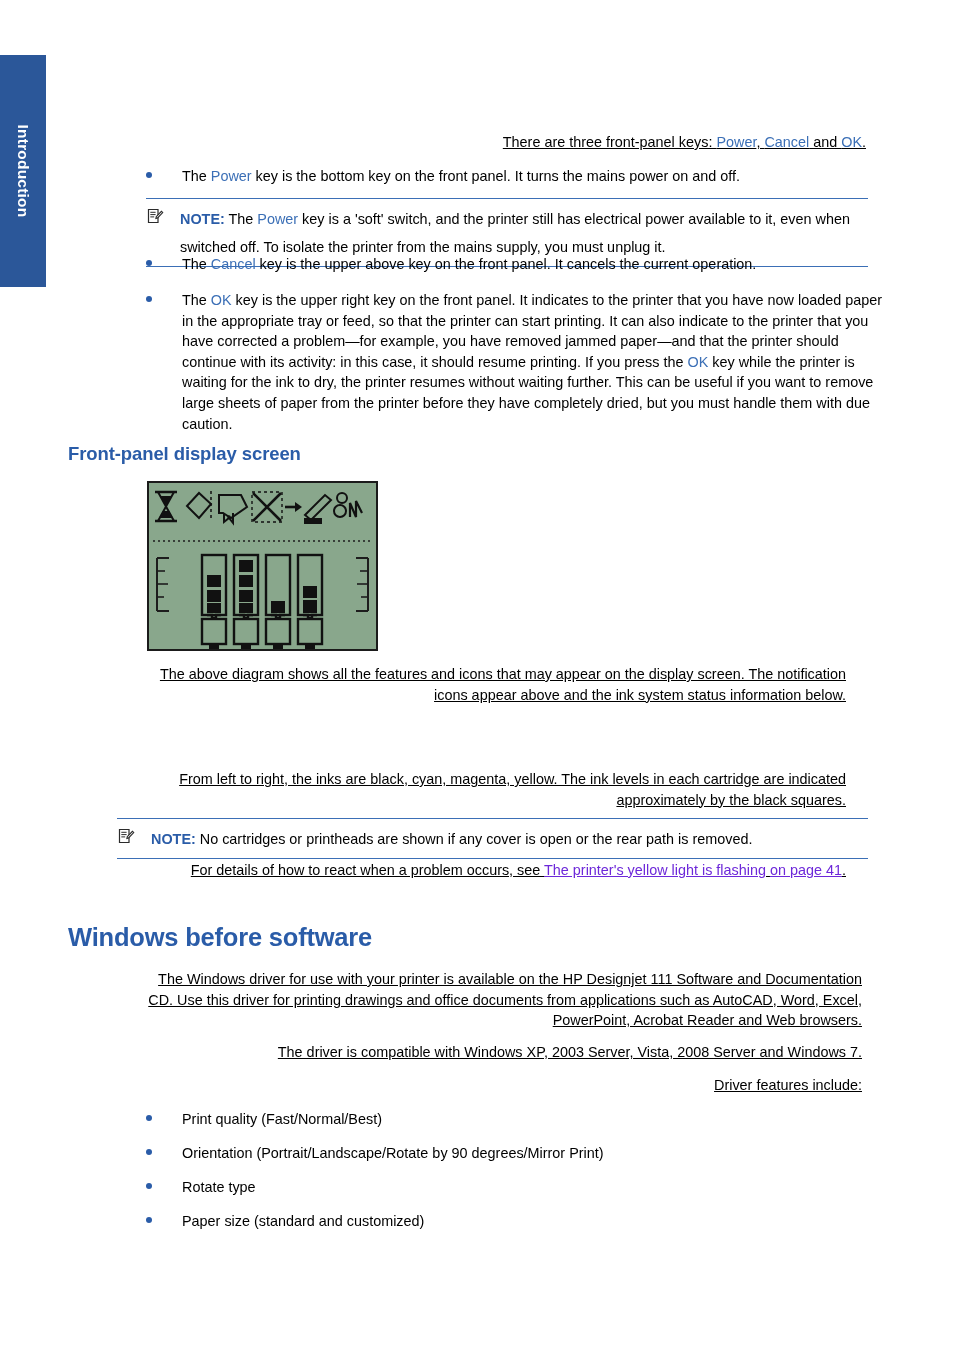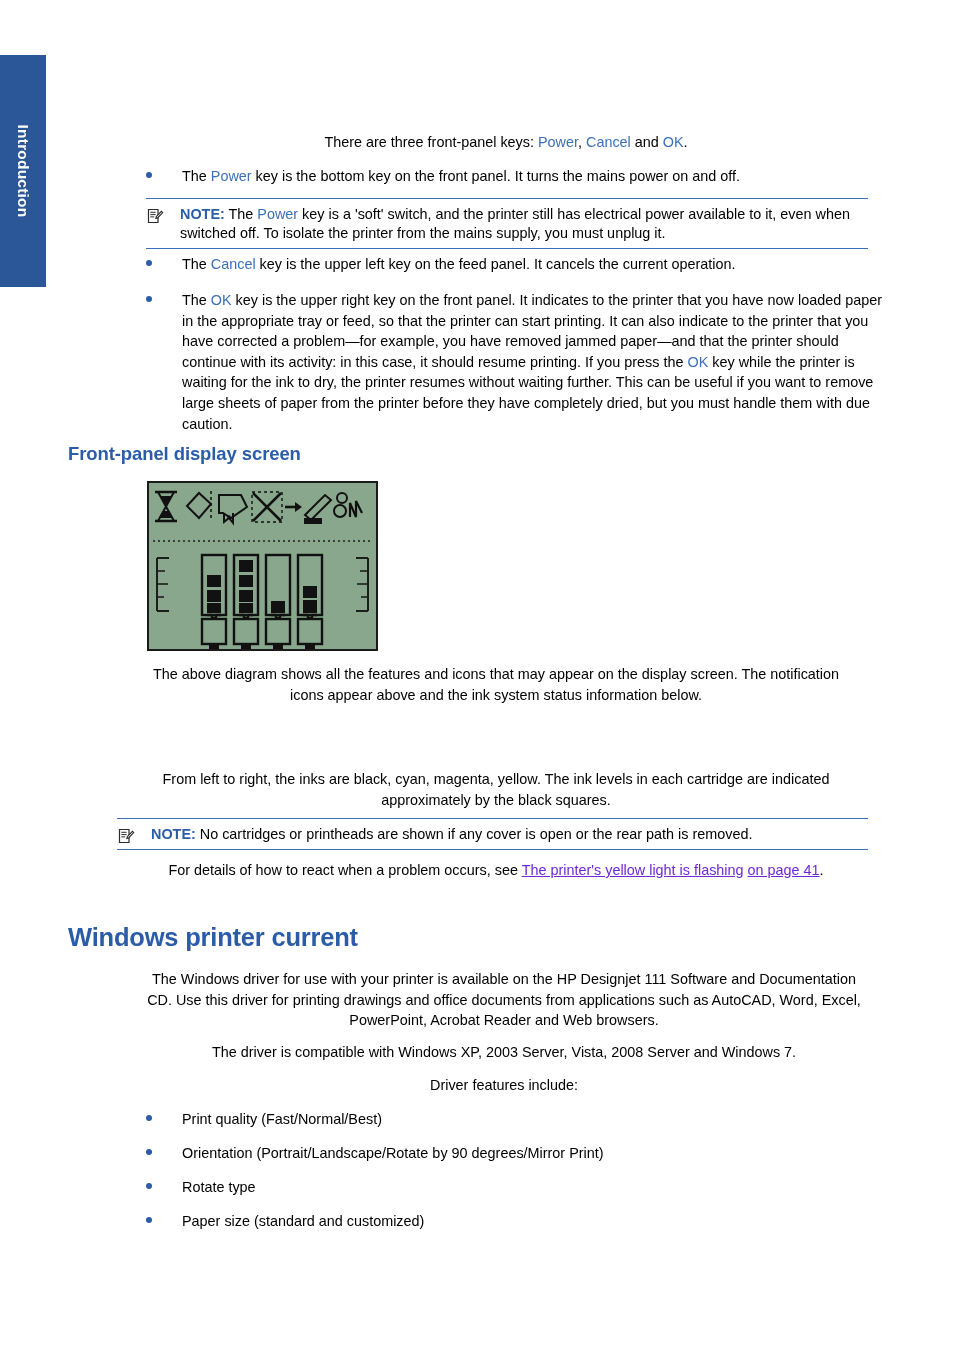--- a/index.html
+++ b/index.html
@@ -33,21 +33,22 @@
     font-size:25.5px;letter-spacing:-.2px;
   }
   .h2{
     position:absolute;
     color:#2a5ca8;font-weight:bold;
     font-size:18.5px;letter-spacing:-.1px;
   }
   .p{
     position:absolute;
     font-size:14.4px;line-height:20.6px;
-    text-align:center;
+    text-align:right;
+    text-decoration:underline;
   }
   .blue{color:#3b6fb6;}
   .bullet-row{position:absolute;}
   .bullet-dot{
     position:absolute;left:0;top:6px;
     width:6px;height:6px;border-radius:50%;
     background:#2a5ca8;
   }
   .bullet-txt{
     position:absolute;left:36px;top:0;
@@ -61,21 +62,21 @@
     border-bottom:1.3px solid #3b6fb6;
     box-sizing:border-box;
   }
   .note-ico{
     position:absolute;left:0;top:8px;
     width:18px;height:18px;
   }
   .note-body{
     margin-left:34px;
     padding:6px 0 5px 0;
-    font-size:14.4px;line-height:19px;
+    font-size:14.4px;line-height:28px;
   }
   .note-lbl{color:#2a5ca8;font-weight:bold;}
 
   .xref{color:#6d28d9;text-decoration:underline;}
 
   
   .lcd{
     position:absolute;left:147px;top:481px;
     width:231px;height:170px;
     background:#89a78c;
@@ -114,21 +115,21 @@
         <path d="M2.5 2.5 H12 V15.5 H2.5 Z" fill="#ffffff" stroke="#2b2b2b" stroke-width="1.2"></path>
         <path d="M4.3 5.3 H9.6 M4.3 7.6 H9.6 M4.3 9.9 H8.2" stroke="#2b2b2b" stroke-width="1"></path>
         <path d="M10.3 9.6 L15.4 4.3 L16.7 5.6 L11.6 10.9 L9.9 11.4 Z" fill="#ffffff" stroke="#2b2b2b" stroke-width="1.1"></path>
       </svg>
     </span>
     <div class="note-body"><span class="note-lbl">NOTE:</span><span>   The </span><span class="blue">Power</span><span> key is a 'soft' switch, and the printer still has electrical power available to it, even when switched off. To isolate the printer from the mains supply, you must unplug it.</span></div>
   </div>
 
   <div class="bullet-row" style="left:146px;top:254px;width:720px;">
     <span class="bullet-dot"></span>
-    <span class="bullet-txt" style="width:684px;"><span>The </span><span class="blue">Cancel</span><span> key is the upper left key on the feed panel. It cancels the current operation.</span></span>
+    <span class="bullet-txt" style="width:684px;"><span>The </span><span class="blue">Cancel</span><span> key is the upper above key on the front panel. It cancels the current operation.</span></span>
   </div>
 
   <div class="bullet-row" style="left:146px;top:290px;width:720px;">
     <span class="bullet-dot"></span>
     <span class="bullet-txt" style="width:704px;"><span>The </span><span class="blue">OK</span><span> key is the upper right key on the front panel. It indicates to the printer that you have now loaded paper in the appropriate tray or feed, so that the printer can start printing. It can also indicate to the printer that you have corrected a problem—for example, you have removed jammed paper—and that the printer should continue with its activity: in this case, it should resume printing. If you press the </span><span class="blue">OK</span><span> key while the printer is waiting for the ink to dry, the printer resumes without waiting further. This can be useful if you want to remove large sheets of paper from the printer before they have completely dried, but you must handle them with due caution.</span></span>
   </div>
 
   <div class="h2" style="left:68px;top:443px;">Front-panel display screen</div>
 
   <div class="lcd">
@@ -265,21 +266,21 @@
         <path d="M2.5 2.5 H12 V15.5 H2.5 Z" fill="#ffffff" stroke="#2b2b2b" stroke-width="1.2"></path>
         <path d="M4.3 5.3 H9.6 M4.3 7.6 H9.6 M4.3 9.9 H8.2" stroke="#2b2b2b" stroke-width="1"></path>
         <path d="M10.3 9.6 L15.4 4.3 L16.7 5.6 L11.6 10.9 L9.9 11.4 Z" fill="#ffffff" stroke="#2b2b2b" stroke-width="1.1"></path>
       </svg>
     </span>
     <div class="note-body"><span class="note-lbl">NOTE:</span><span>   No cartridges or printheads are shown if any cover is open or the rear path is removed.</span></div>
   </div>
 
   <div class="p" style="left:146px;top:860px;width:700px;"><span>For details of how to react when a problem occurs, see </span><a class="xref" href="#">The printer's yellow light is flashing</a><span> </span><a class="xref" href="#">on page 41</a><span>.</span></div>
 
-  <div class="h1" style="left:68px;top:923px;">Windows printer current</div>
+  <div class="h1" style="left:68px;top:923px;">Windows before software</div>
 
   <div class="p" style="left:146px;top:969px;width:716px;">The Windows driver for use with your printer is available on the HP Designjet 111 Software and Documentation CD. Use this driver for printing drawings and office documents from applications such as AutoCAD, Word, Excel, PowerPoint, Acrobat Reader and Web browsers.</div>
 
   <div class="p" style="left:146px;top:1042px;width:716px;">The driver is compatible with Windows XP, 2003 Server, Vista, 2008 Server and Windows 7.</div>
 
   <div class="p" style="left:146px;top:1075px;width:716px;">Driver features include:</div>
 
   <div class="bullet-row" style="left:146px;top:1109px;width:700px;">
     <span class="bullet-dot"></span>
     <span class="bullet-txt">Print quality (Fast/Normal/Best)</span>

